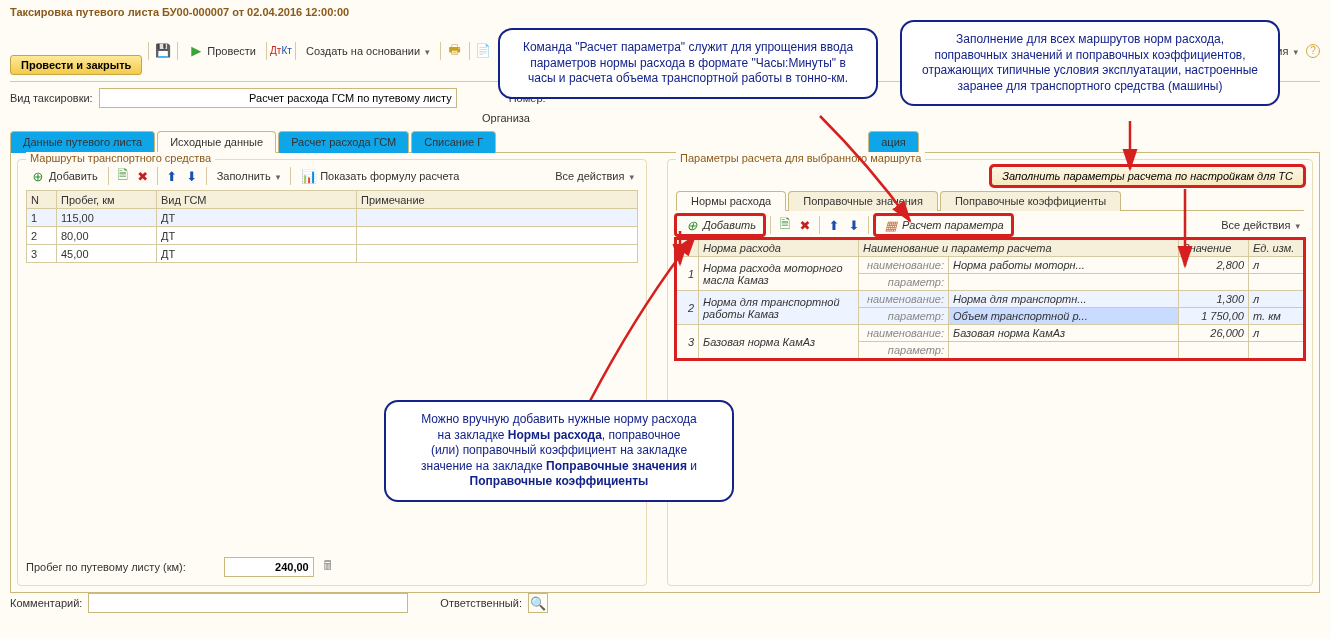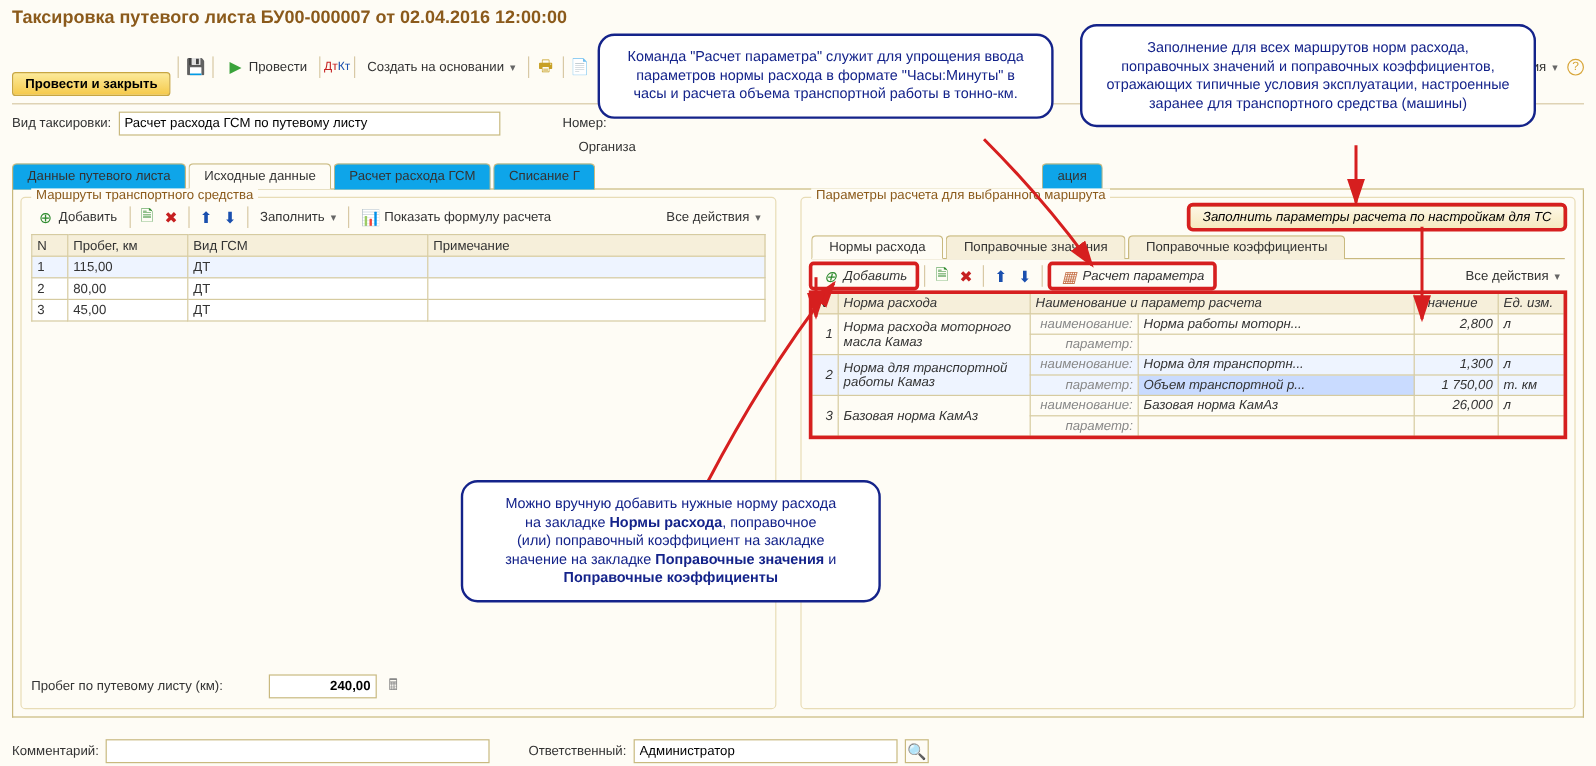--- a/index.html
+++ b/index.html
@@ -2,21 +2,21 @@
 <html><head>
 <meta charset="utf-8">
 <style>
   * { box-sizing: border-box; }
   body {
     margin: 0; padding: 6px 10px;
     font-family: Arial, sans-serif; font-size: 11px;
     background: #fefcf5; color: #333;
     width: 1330px;
   }
-  .title { font-size: 15px; font-weight: bold; color: #8b5a1b; margin-bottom: 4px; }
+  .title { font-size: 11px; font-weight: bold; color: #8b5a1b; margin-bottom: 4px; }
   .toolbar { display: flex; align-items: center; gap: 4px; padding: 4px 0 6px; border-bottom: 1px solid #d8c9a5; }
   .btn-primary {
     background: linear-gradient(#fcea9a,#f5c94b);
     border: 1px solid #c7a642; border-radius: 3px;
     padding: 3px 10px; font-weight: bold; font-size: 11px; cursor: pointer; margin-top: 29px;
   }
   .sep { width:1px; height:18px; background:#d8c9a5; margin: 0 2px; }
   .ticon { width:16px; height:16px; display:inline-flex; align-items:center; justify-content:center; font-size:13px; cursor:pointer; }
   .tbtn { display:inline-flex; align-items:center; gap:3px; cursor:pointer; padding:2px 4px; border-radius:2px; }
   .tbtn span.caret::after { content:"▾"; font-size:9px; margin-left:2px; color:#666; }
@@ -112,21 +112,21 @@
   <span class="right-align"></span>
   <span class="tbtn">
     <span>Все действия</span>
         <span class="caret"></span>
   </span>
   <span class="ticon" style="color:#d8a63a;border:1px solid #d8a63a;border-radius:50%;width:14px;height:14px;font-size:10px">?</span>
 </div>
 
 <div class="field-row">
   <span>Вид таксировки:</span>
-  <input class="inp" style="width: 318px;" value="Расчет расхода ГСМ по путевому листу">
+  <input class="inp" style="width: 358px; text-align: right;" value="Расчет расхода ГСМ по путевому листу">
   <span style="width:40px"></span>
   <span>Номер:</span>
 </div>
 <div class="field-row" style="margin-top:-2px">
   <span style="width:420px"></span>
   <span style="width:40px"></span>
   <span>Организа</span>
 </div>
 
 <div class="tabs">
@@ -294,26 +294,25 @@
                 <td></td>
                 <td></td>
                 <td></td>
               </tr>
       </tbody>
     </table>
     </div>
   </div>
 </div>
 
-<div class="field-row" style="margin-top:18px">
+<div class="field-row" style="margin-top:0">
   <span>Комментарий:</span>
   <input class="inp" style="width: 320px;">
   <span style="width:20px"></span>
   <span>Ответственный:</span>
-  <input class="inp" style="width: 220px;" value="Администратор">
   <span class="ticon" style="color:#888;border:1px solid #c9b97f;height:20px;width:20px">🔍</span>
 </div>
 
 <div class="callout" style="left:488px; top:22px; width:380px">Команда "Расчет параметра" служит для упрощения ввода параметров нормы расхода в формате "Часы:Минуты" в часы и расчета объема транспортной работы в тонно-км.</div>
 <div class="callout" style="left:890px; top:14px; width:380px">Заполнение для всех маршрутов норм расхода, поправочных значений и поправочных коэффициентов, отражающих типичные условия эксплуатации, настроенные заранее для транспортного средства (машины)</div>
 <div class="callout" style="left:374px; top:394px; width:350px">
   <div><span>Можно вручную добавить нужные норму расхода</span></div>
   <div><span>на закладке </span><b>Нормы расхода</b><span>, поправочное</span></div>
   <div>(или) поправочный коэффициент на закладке</div>
   <div><span>значение на закладке </span><b>Поправочные значения</b><span> и</span></div>

